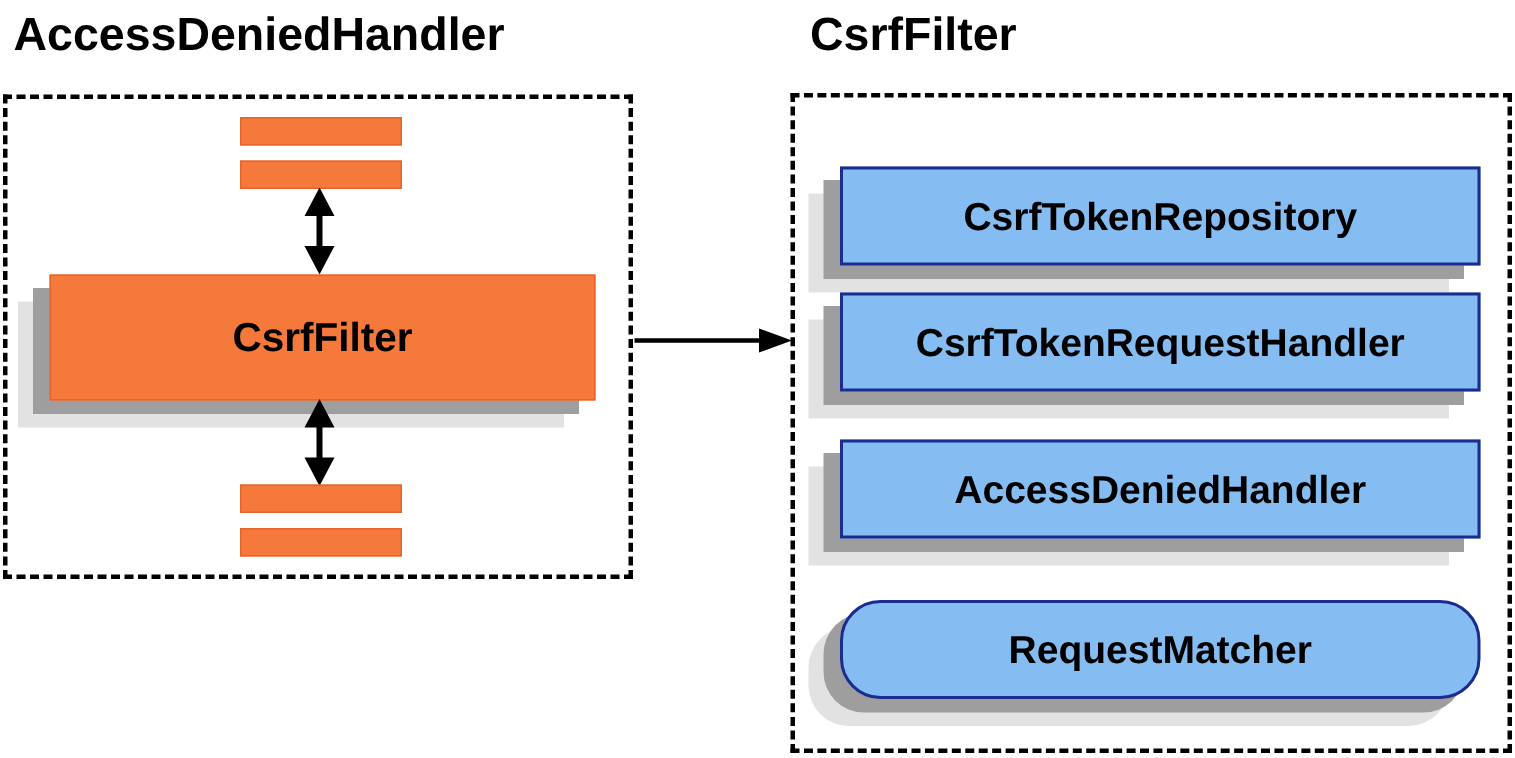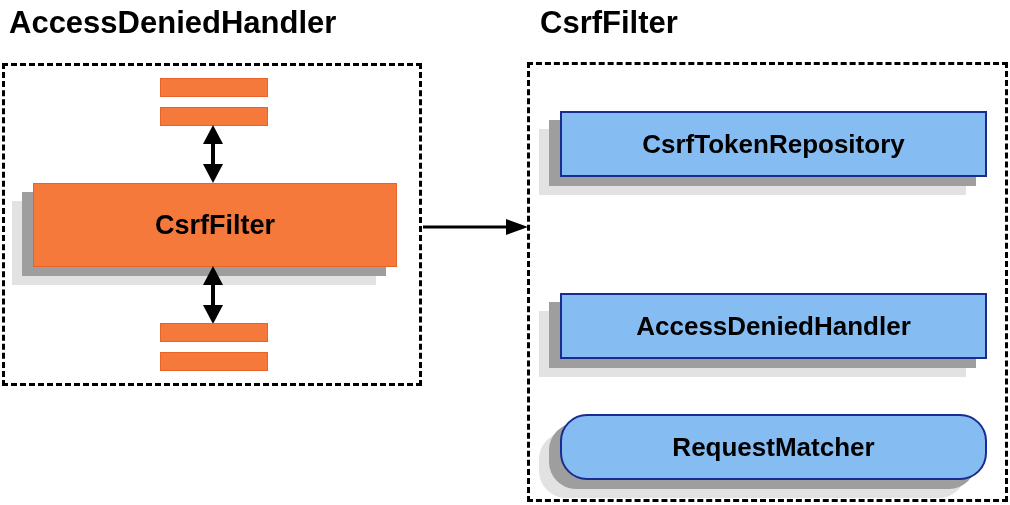--- a/index.html
+++ b/index.html
@@ -70,21 +70,21 @@
     display: flex;
     align-items: center;
     justify-content: center;
     font-weight: bold;
     font-size: 26px;
     color: #000000;
   }
   .comp-1 { top: 95px; margin-top: 16px; }
   .comp-2 { top: 195px; }
   .comp-3 { top: 293px; }
-  .comp-4 { top: 414px; border-radius: 27px; }
+  .comp-4 { top: 400px; border-radius: 27px; }
   .arrow-svg { position: absolute; }
   .varrow-1 { left: 193px; top: 125px; }
   .varrow-2 { left: 193px; top: 266px; }
   .harrow   { left: 422px; top: 217px; }
 </style>
 </head>
 <body>
 
 <div class="page">
 
@@ -120,20 +120,23 @@
   </svg>
 
   <div class="title title-right">CsrfFilter</div>
 
   <div class="dashed-box dashed-right"></div>
 
   <div class="component-box comp-1">
     <span>CsrfTokenRepository</span>
   </div>
 
+  <div class="component-box comp-2">
+    <span>CsrfTokenRequestHandler</span>
+  </div>
 
   <div class="component-box comp-3">
     <span>AccessDeniedHandler</span>
   </div>
 
   <div class="component-box comp-4">
     <span>RequestMatcher</span>
   </div>
 
 </div>

